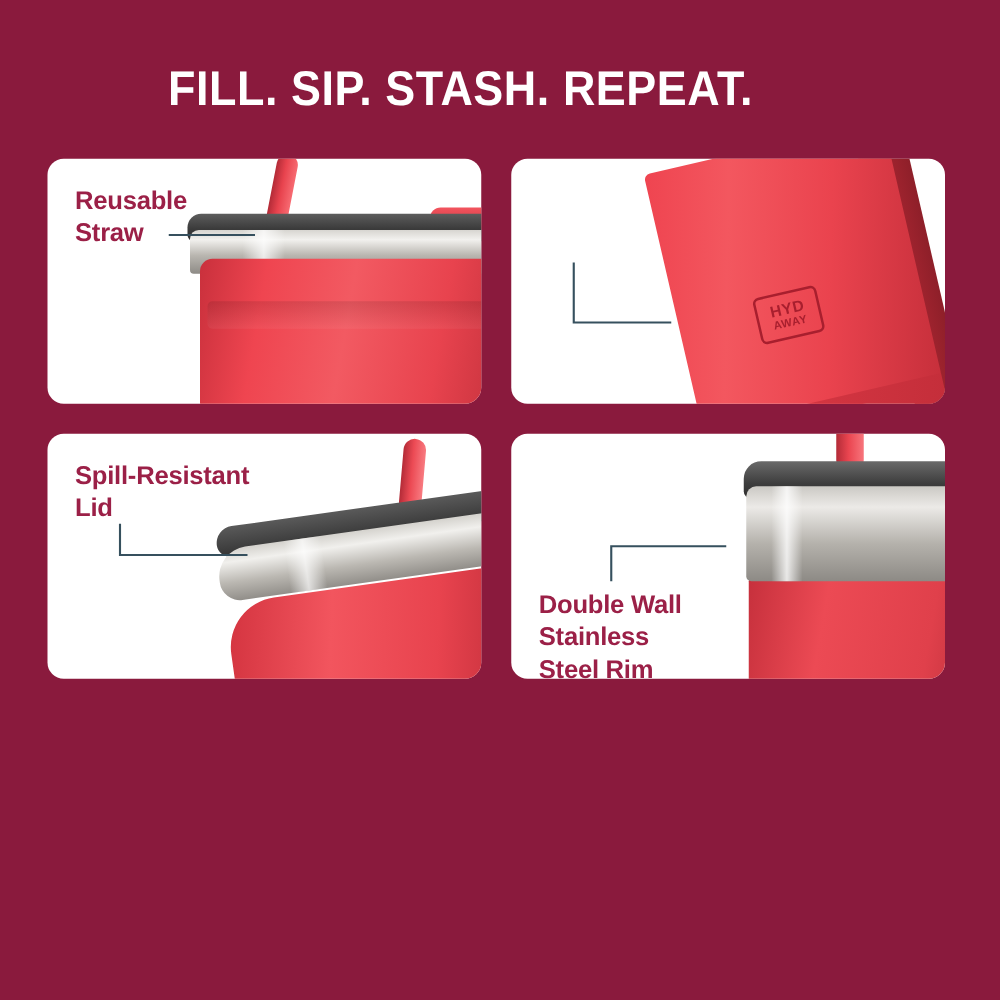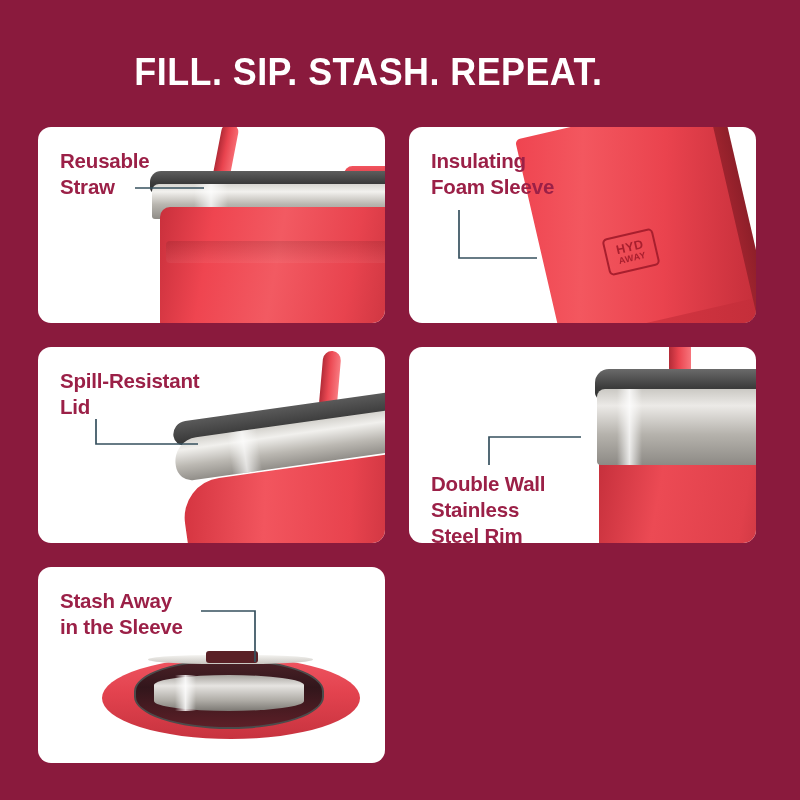--- a/index.html
+++ b/index.html
@@ -285,22 +285,20 @@
       <div class="p2-edge"></div>
       <div class="p2-sleeve"></div>
       <div class="p2-logo">
         <span class="l1">HYD</span>
         <span class="l2">AWAY</span>
       </div>
     </div>
     <svg class="leader" viewBox="0 0 347 196" preserveAspectRatio="none">
       <path d="M 50 83 L 50 131 L 128 131"></path>
     </svg>
-    <div class="label" style="left:22px; top:21px;">Insulating
-Foam Sleeve</div>
   </div>
 
 
   <div class="card">
     <div class="scene">
       <div class="p4-straw"></div>
       <div class="p4-body"></div>
       <div class="p4-tab"></div>
       <div class="p4-lid"></div>
       <div class="p4-steel"></div>
@@ -320,28 +318,14 @@
       <div class="p5-steel"></div>
     </div>
     <svg class="leader" viewBox="0 0 347 196" preserveAspectRatio="none">
       <path d="M 172 90 L 80 90 L 80 118"></path>
     </svg>
     <div class="label" style="left:22px; top:124px;">Double Wall
 Stainless
 Steel Rim</div>
   </div>
 
-  <div class="card">
-    <div class="scene">
-      <div class="p6-sleeve"></div>
-      <div class="p6-inner"></div>
-      <div class="p6-steelband"></div>
-      <div class="p6-topgap"></div>
-      <div class="p6-notch"></div>
-    </div>
-    <svg class="leader" viewBox="0 0 347 196" preserveAspectRatio="none">
-      <path d="M 163 44 L 217 44 L 217 95"></path>
-    </svg>
-    <div class="label" style="left:22px; top:21px;">Stash Away
-in the Sleeve</div>
-  </div>
 
 </div>
 
 </body></html>

